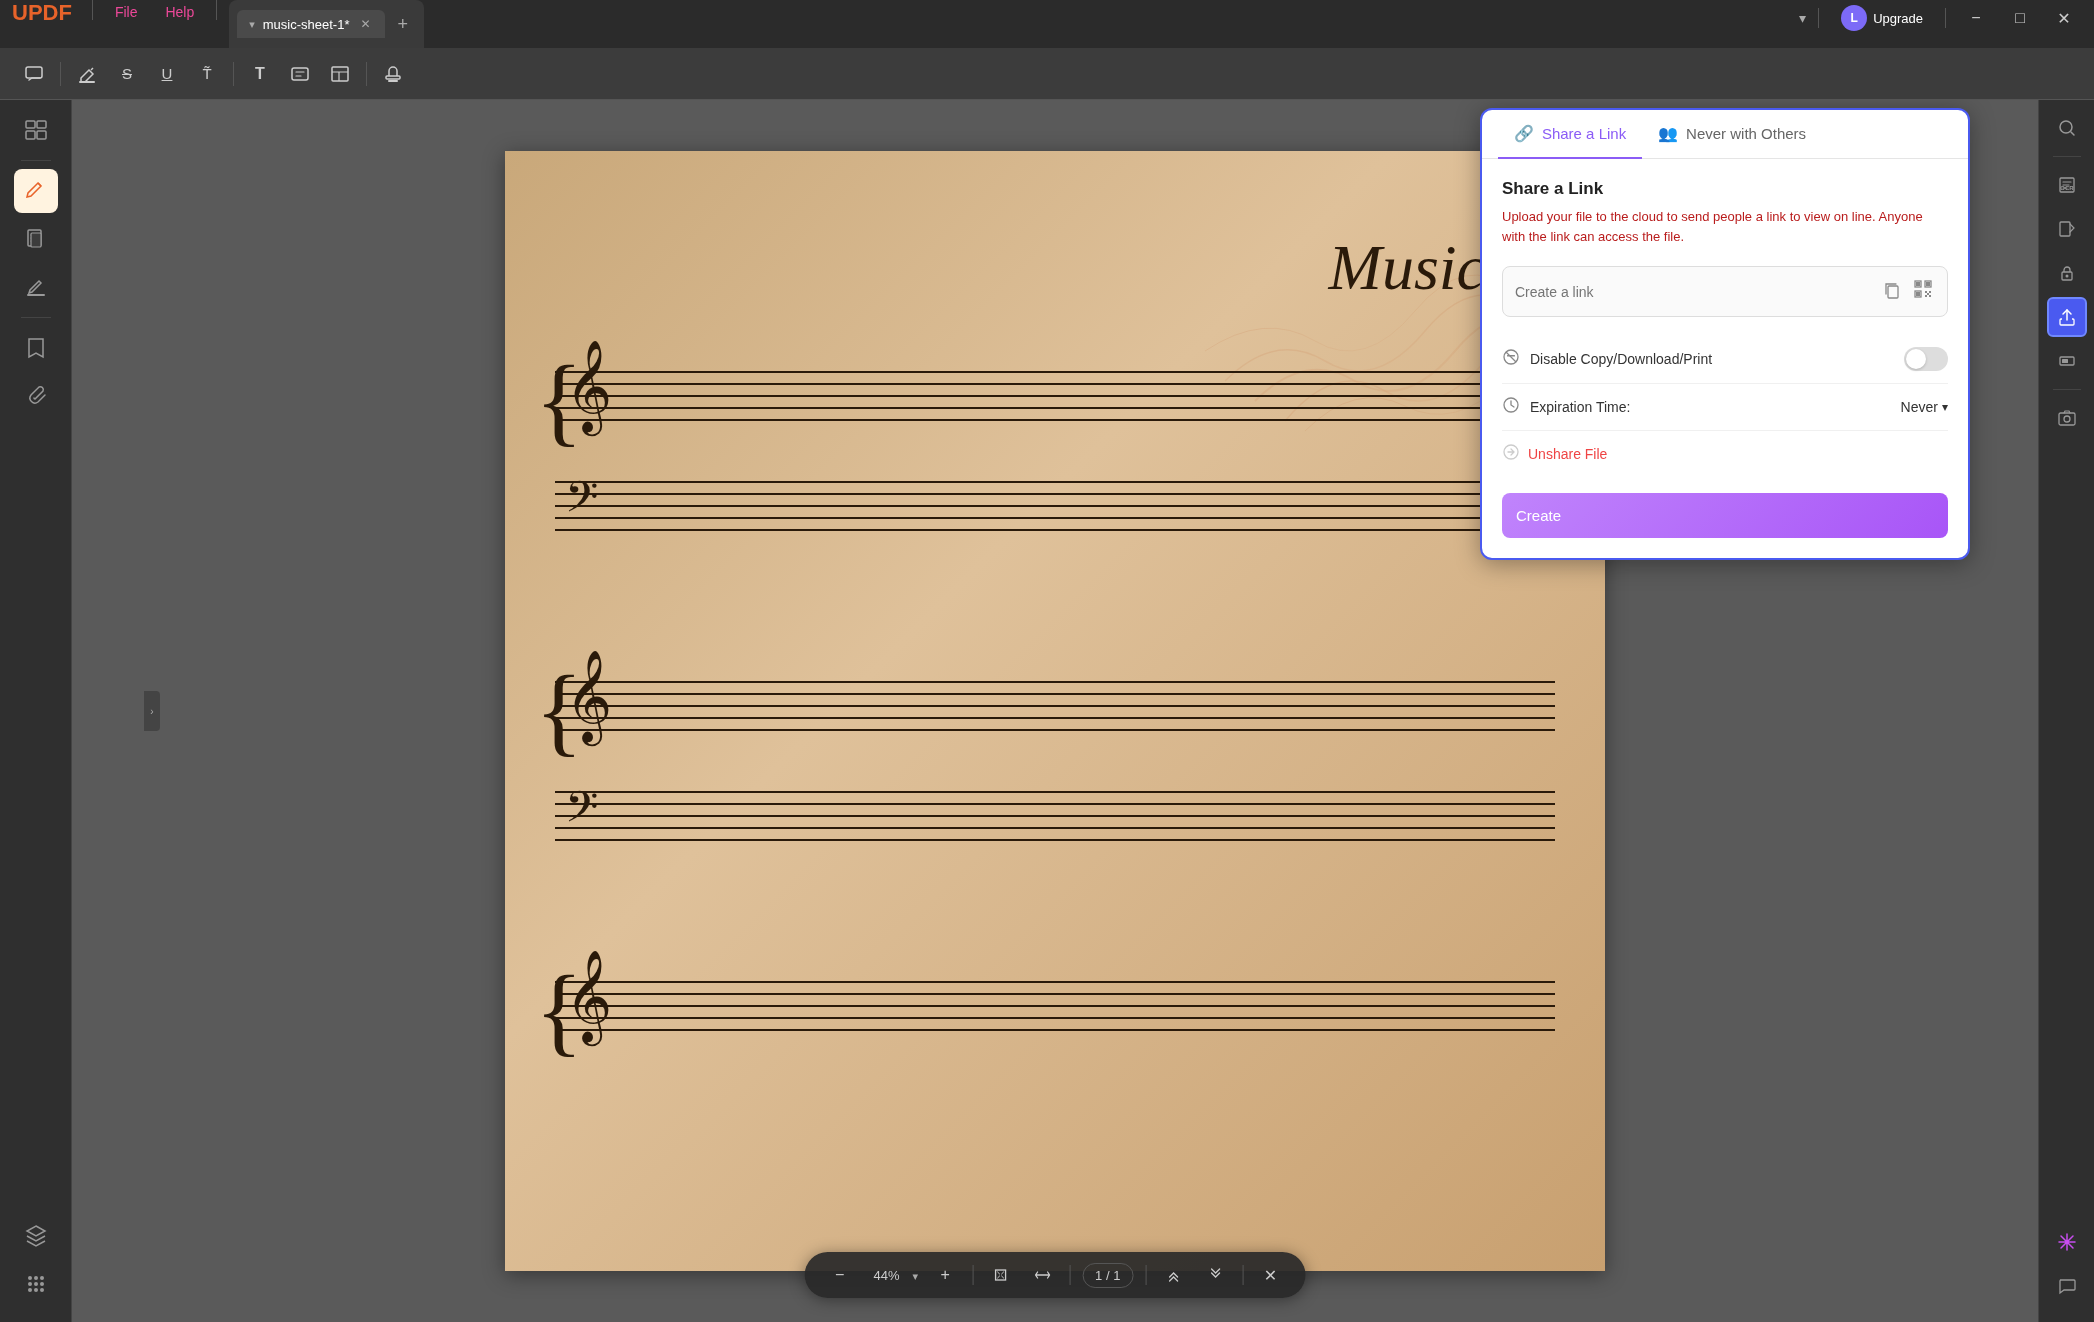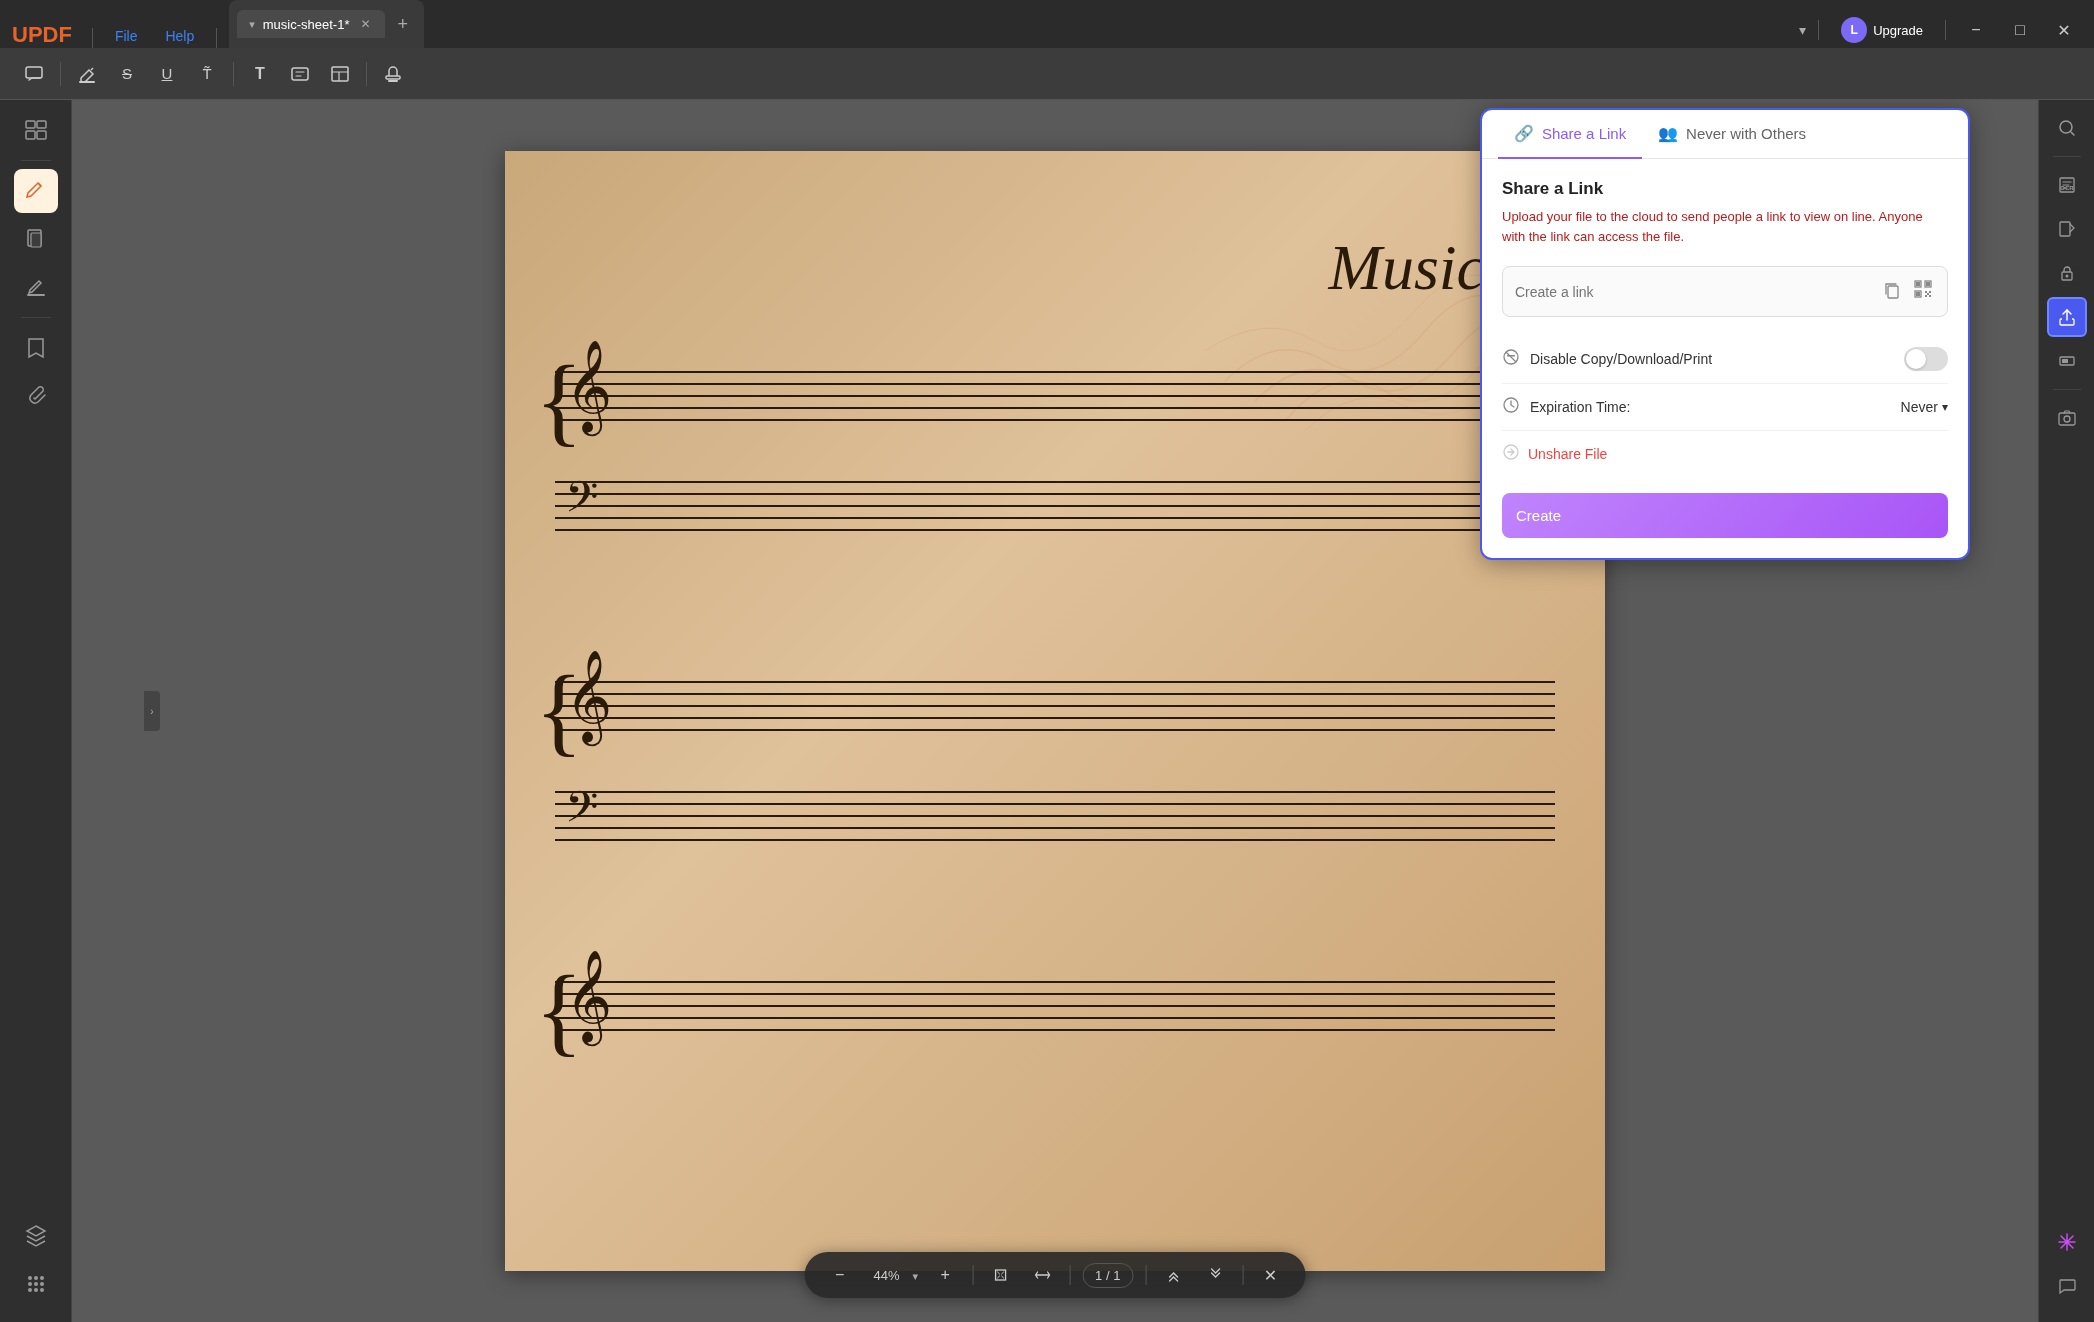--- a/index.html
+++ b/index.html
@@ -8,40 +8,40 @@
       background: #2b2b2b;
       width: 2094px;
       height: 1322px;
       overflow: hidden;
       position: relative;
     }
 
     
     .title-bar {
       display: flex;
-      align-items: flex-end;
+      align-items: flex-start;
       background: #2b2b2b;
       height: 48px;
       padding: 0 12px;
       gap: 8px;
     }
     .app-logo {
       color: #e8632a;
       font-weight: bold;
       font-size: 22px;
       margin-right: 8px;
     }
     .title-bar-sep {
       width: 1px;
       height: 20px;
       background: #555;
       margin: 0 4px;
     }
     .title-bar-menu {
-      color: #3b82f6;
+      color: #ec4899;
       font-size: 14px;
       padding: 4px 10px;
       cursor: pointer;
     }
     .tab-bar {
       display: flex;
       align-items: center;
       background: #3a3a3a;
       border-radius: 8px 8px 0 0;
       padding: 0 8px;

